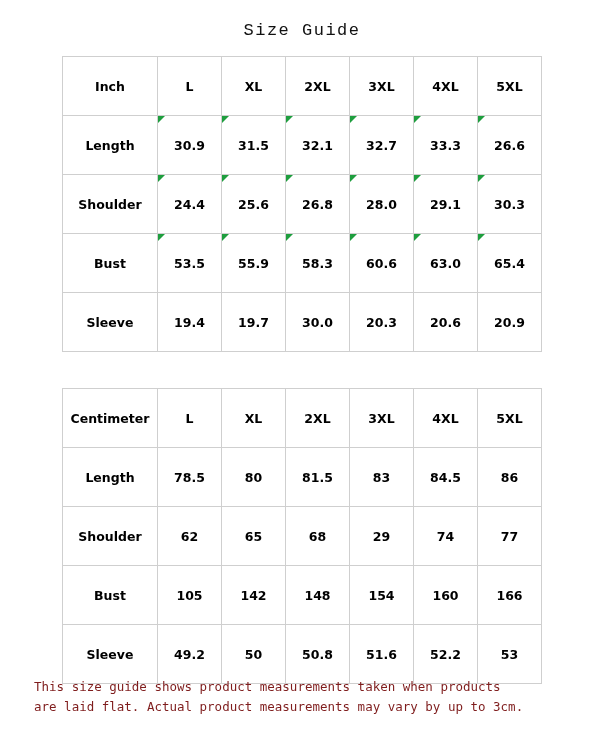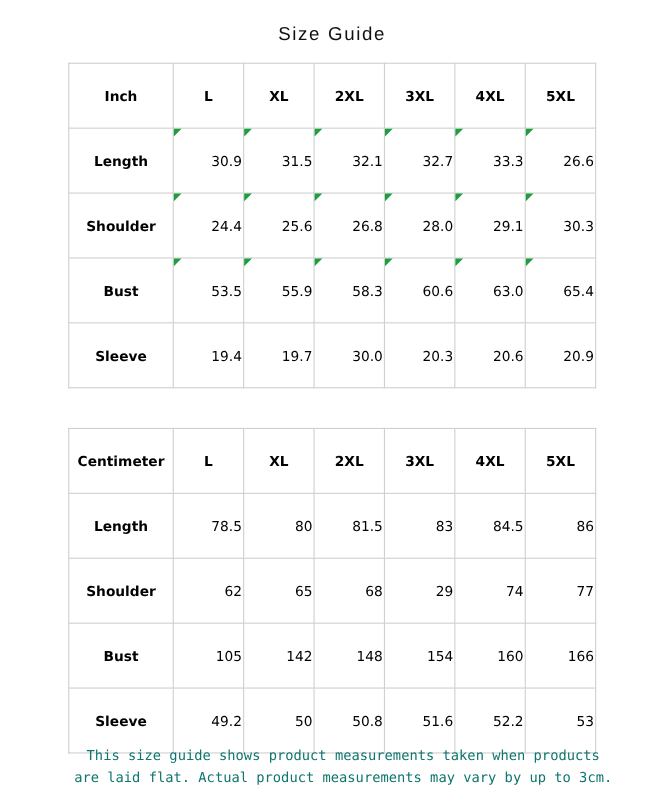--- a/index.html
+++ b/index.html
@@ -15,21 +15,21 @@
     overflow: hidden;
   }
   .page {
     position: relative;
     width: 604px;
     height: 729px;
     box-sizing: border-box;
   }
   .title {
     text-align: center;
-    font-family: Liberation Sans, sans-serif;
+    font-family: Liberation Mono, monospace;
     font-size: 17px;
     letter-spacing: 1.5px;
     color: #111111;
     padding-top: 21px;
     padding-bottom: 16px;
   }
   table.size-table {
     border-collapse: collapse;
     table-layout: fixed;
     width: 480px;
@@ -42,23 +42,22 @@
     text-align: center;
     vertical-align: middle;
     font-size: 12.5px;
     font-weight: bold;
     font-family: "DejaVu Sans", sans-serif;
     color: #000000;
     position: relative;
   }
   table.size-table td.val,
   table.size-table th.val {
-    font-weight: normal;
+    font-weight: bold;
     font-family: "DejaVu Sans", sans-serif;
-    text-align: right;
   }
   table.size-table th.hdr {
     font-weight: bold;
   }
   table.size-table th.corner {
     font-weight: bold;
     font-size: 12.5px;
   }
   
   td.mark::before {
@@ -72,25 +71,25 @@
     border-right: 7px solid transparent;
   }
   .gap {
     height: 36px;
   }
   .footnote {
     position: absolute;
     left: 0;
     right: 0;
     bottom: 12px;
-    text-align: center;
+    text-align: left;
     font-family: "DejaVu Sans Mono", monospace;
     font-size: 12.5px;
     line-height: 20px;
-    color: #0f766e;
+    color: #7f1d1d;
     padding: 0 14px;
     box-sizing: border-box;
     margin-left: 20px;
   }
   .col-first { width: 92px; }
 </style>
 </head>
 <body>
 
 <div class="page">

